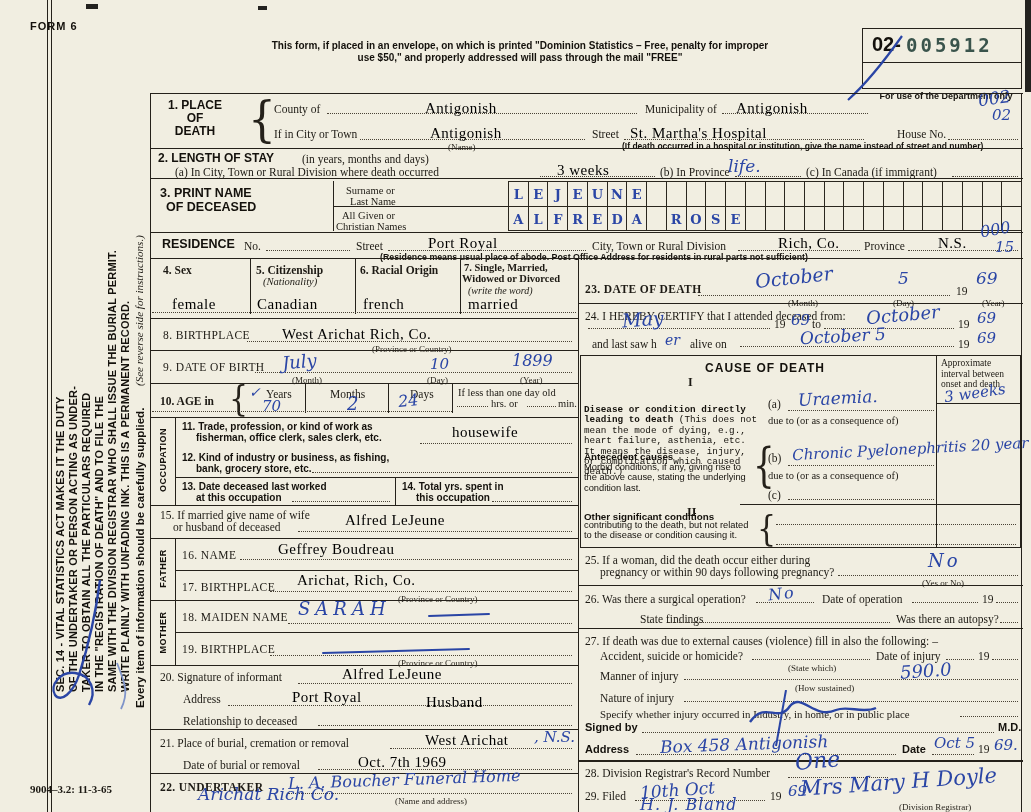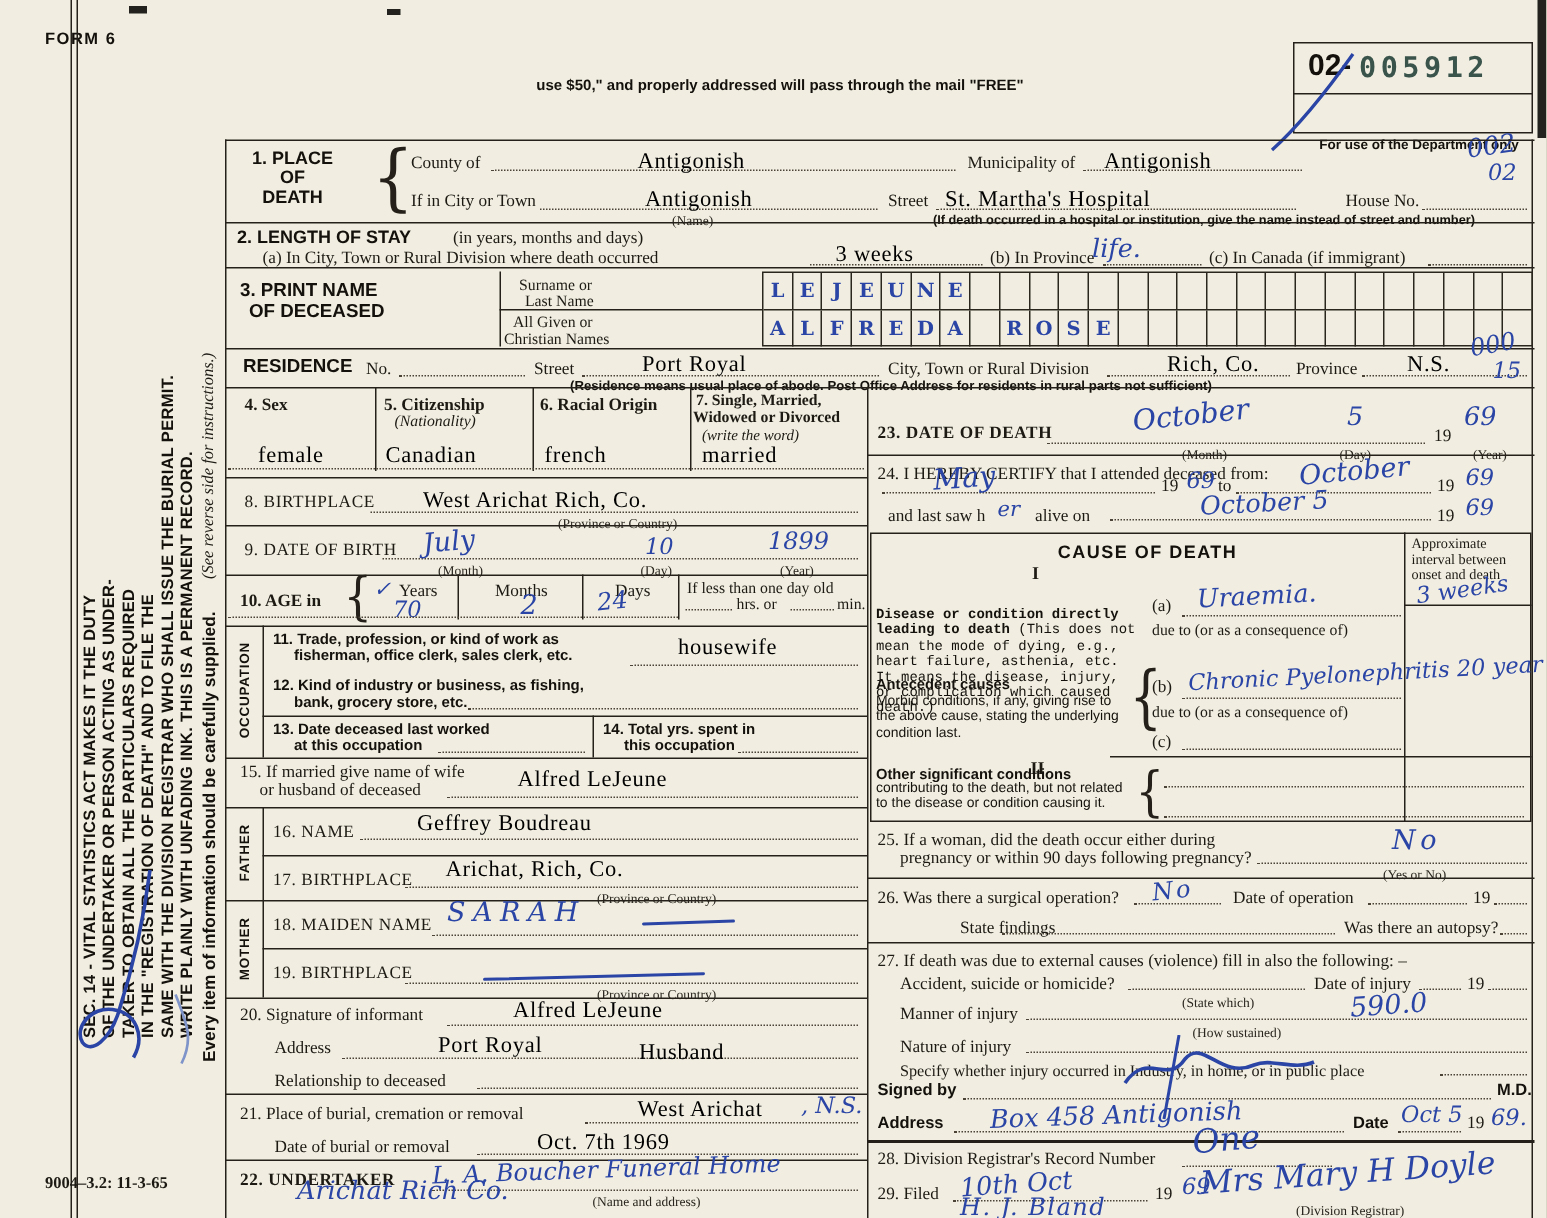--- a/index.html
+++ b/index.html
@@ -52,20 +52,21 @@
   </div>
   <div class="rot ser it" style="left:133px;top:386px;width:248px;font-size:11px;">(See reverse side for instructions.)</div>
   <div class="rot sb" style="left:134px;top:708px;width:320px;font-size:11.5px;">Every item of information should be carefully supplied.</div>
   <div class="abs ser serB" style="left:30px;top:783px;font-size:11px;">9004–3.2:  11-3-65</div>
 
   <svg class="abs" style="left:45px;top:575px;" width="110" height="150">
     <path d="M 55,5 C 50,45 42,75 34,100 C 28,118 16,128 10,120 C 4,110 16,96 30,98 C 46,100 52,116 44,130" fill="none" stroke="#2a45a5" stroke-width="2.4"></path>
     <path d="M 72,88 C 80,108 84,118 76,134" fill="none" stroke="#7f94c9" stroke-width="1.8"></path>
   </svg>
 
+  <div class="abs sb" style="left:220px;top:40px;width:600px;text-align:center;font-size:10px;">This form, if placed in an envelope, on which is printed "Dominion Statistics – Free, penalty for improper</div>
   <div class="abs sb" style="left:220px;top:52px;width:600px;text-align:center;font-size:10px;">use $50," and properly addressed will pass through the mail "FREE"</div>
 
   <div class="abs" style="left:862px;top:28px;width:160px;height:61px;border:1.5px solid #25211a;box-sizing:border-box;"></div>
   <i class="hl" style="left:862px;top:62px;width:160px;"></i>
   <span class="abs sb" style="left:872px;top:33px;font-size:20px;">02-</span>
   <span class="abs stampnum" style="left:906px;top:34px;">005912</span>
   <div class="abs sb" style="left:876px;top:91px;width:140px;text-align:center;font-size:9px;">For use of the Department only</div>
   <span class="abs hw" style="left:978px;top:88px;font-size:17px;transform:rotate(-8deg);">002</span>
   <span class="abs hw" style="left:992px;top:106px;font-size:15px;">02</span>
   <svg class="abs" style="left:840px;top:30px;" width="70" height="75">
@@ -445,16 +446,16 @@
 
   <span class="abs ser" style="left:585px;top:767px;">28. Division Registrar's Record Number</span>
   <i class="dl" style="left:788px;top:777px;width:100px;"></i>
   <span class="abs hw" style="left:795px;top:748px;font-size:22px;transform:rotate(-5deg);">One</span>
   <span class="abs ser" style="left:585px;top:790px;">29. Filed</span>
   <i class="dl" style="left:635px;top:800px;width:130px;"></i>
   <span class="abs hw" style="left:640px;top:780px;font-size:17px;transform:rotate(-4deg);">10th Oct</span>
   <span class="abs ser" style="left:770px;top:790px;">19</span>
   <span class="abs hw" style="left:788px;top:782px;font-size:15px;">69</span>
   <span class="abs hw" style="left:800px;top:770px;font-size:21px;transform:rotate(-4deg);">Mrs Mary H Doyle</span>
-  <span class="abs ser cap" style="left:823px;top:801px;padding-left:41px;">(Division Registrar)</span>
+  <span class="abs ser cap" style="left:858px;top:801px;padding-left:41px;">(Division Registrar)</span>
   <span class="abs hw" style="left:640px;top:795px;font-size:16px;letter-spacing:1px;">H. J. Bland</span>
 
 </div>
 
 </body></html>

